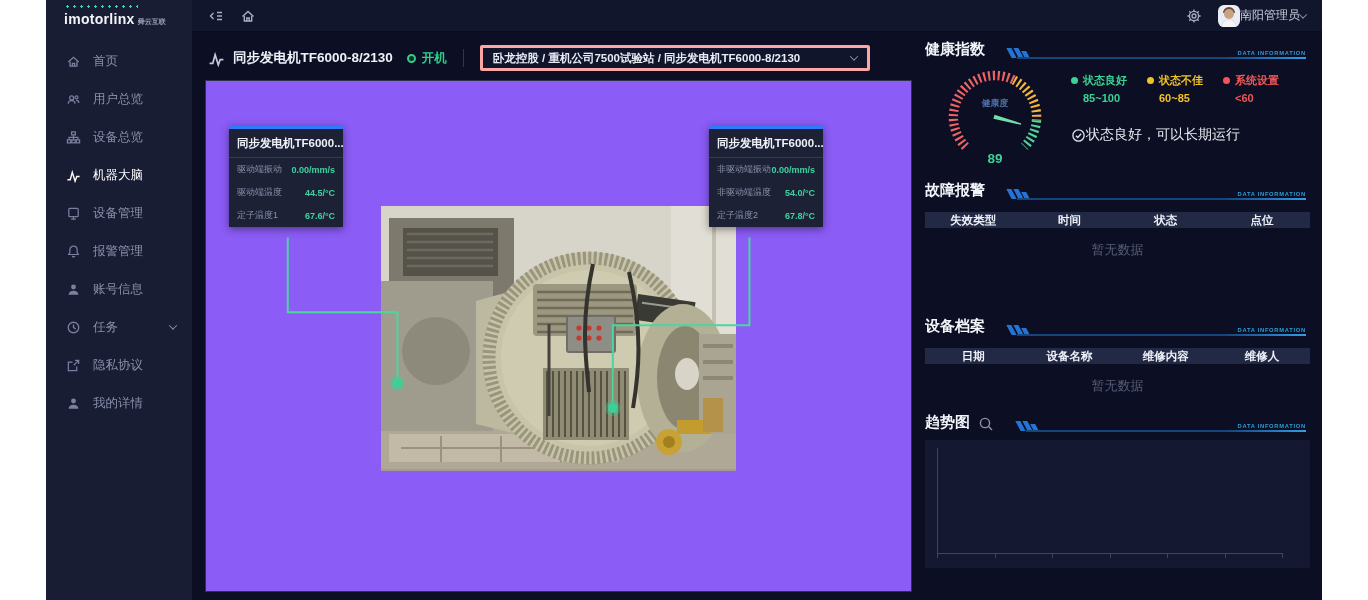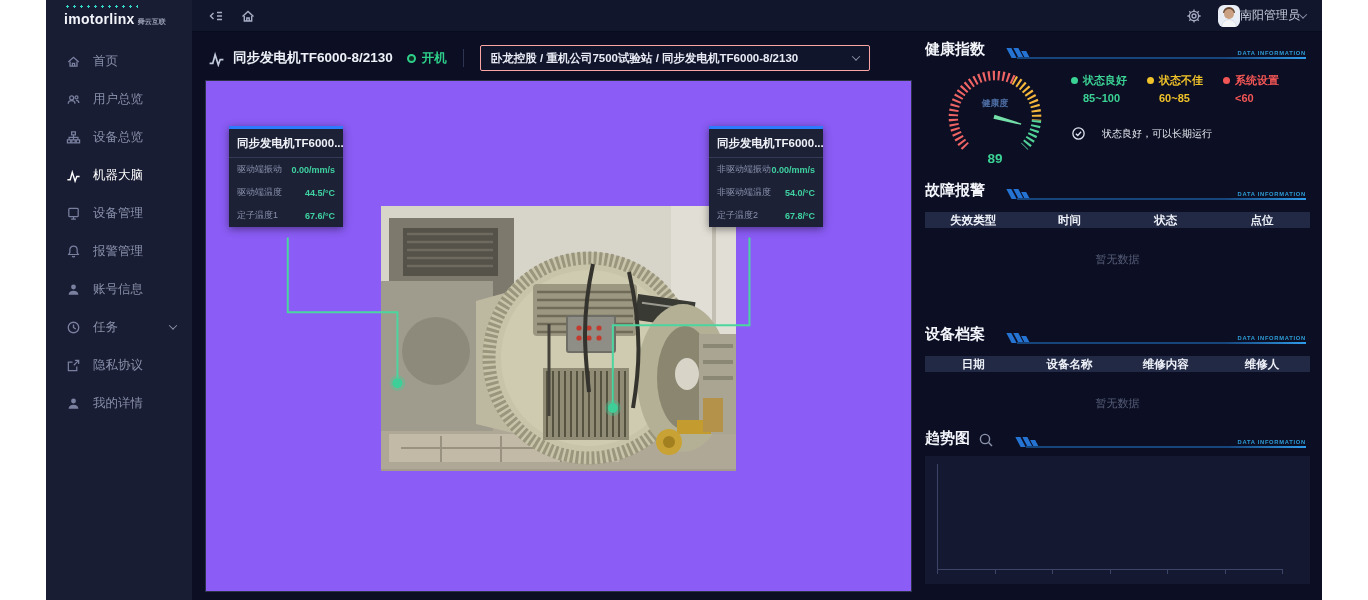--- a/index.html
+++ b/index.html
@@ -36,21 +36,21 @@
   .content { position:relative; flex:1; background:#0c0f23; }
 
   
   .content-header { position:absolute; top:12px; left:16px; display:flex; align-items:center; height:28px; }
   .ch-icon { color:#c2c9da; display:flex; margin-right:8px; }
   .ch-title { color:#eef1f8; font-size:13.5px; font-weight:bold; }
   .status { display:flex; align-items:center; margin-left:14px; gap:6px; }
   .status-dot { width:9px; height:9px; border-radius:50%; border:2.5px solid #2ecf8a; background:#0d2e22; }
   .status-label { color:#2ecf8a; font-size:12.5px; font-weight:bold; }
   .vdiv { width:1px; height:18px; background:#2e3550; margin:0 16px; }
-  .selector { width:390px; height:26px; border:1px solid #fca5a5; background:#11152c; border-radius:2px;
+  .selector { width:390px; height:26px; border:3px solid #fca5a5; background:#11152c; border-radius:2px;
     display:flex; align-items:center; padding:0 10px; cursor:pointer; }
   .selector-value { color:#e8ebf4; font-size:11.5px; font-weight:bold; flex:1; }
 
   
   .main-panel { position:absolute; left:13px; top:48px; width:707px; height:512px; background:#8b5cf6; border:1px solid #2c3247; }
   .photo { position:absolute; left:175px; top:125px; width:355px; height:265px; }
   .connectors { position:absolute; inset:0; pointer-events:none; }
   .data-card { position:absolute; width:114px; background:#1c2136; border-top:3px solid #2e7bff; box-shadow:0 2px 8px rgba(0,0,0,.45); }
   .data-card .card-title { color:#f0f2f8; font-size:11.5px; font-weight:bold; padding:7px 8px 6px; border-bottom:1px solid #323a55; white-space:nowrap; overflow:hidden; }
   .card-row { display:flex; justify-content:space-between; align-items:center; padding:5px 8px; }
@@ -73,24 +73,24 @@
   .gauge-wrap { width:146px; }
   .health-right { flex:1; padding-top:10px; }
   .legend { display:flex; gap:20px; }
   .legend-item { font-size:11px; font-weight:bold; }
   .legend-top { display:flex; align-items:center; gap:5px; }
   .ldot { width:7px; height:7px; border-radius:50%; }
   .lrange { margin-top:4px; margin-left:12px; }
   .lg-green { color:#3bd295; } .lg-green .ldot { background:#3bd295; }
   .lg-yellow { color:#f0c22a; } .lg-yellow .ldot { background:#f0c22a; }
   .lg-red { color:#f25555; } .lg-red .ldot { background:#f25555; }
-  .note-row { display:flex; align-items:center; gap:16px; margin-top:22px; color:#e8eaf2; font-size:10px; }
+  .note-row { display:flex; align-items:center; gap:0; margin-top:22px; color:#e8eaf2; font-size:14px; }
   .table-head { display:grid; grid-template-columns:1fr 1fr 1fr 1fr; background:#222945; height:16px; align-items:center; margin-top:12px; }
   .table-head span { text-align:center; color:#eef1f8; font-size:11.5px; font-weight:bold; }
-  .empty { text-align:center; color:#565d78; font-size:11px; padding:13px 0 0;margin-top:11px; }
+  .empty { text-align:center; color:#565d78; font-size:13px; padding:13px 0 0; }
   .sec-alarms { margin-top:14px; }
   .sec-alarms .empty { margin-bottom:58px; }
   .sec-archives .empty { margin-bottom:18px; }
   .trend-head { display:flex; align-items:flex-end; }
   .mag { margin-left:8px; color:#8d94ad; display:flex; }
   .chart-box { position:relative; margin-top:8px; height:128px; background:#141831; }
   .axis-y { position:absolute; left:12px; top:8px; bottom:14px; width:1px; background:#3c4468; }
   .axis-x { position:absolute; left:12px; right:27px; bottom:10px; display:flex; border-top:1px solid #3c4468; }
   .axis-x span { flex:1; height:4px; border-right:1px solid #3c4468; }
   .axis-x span:first-child { border-left:1px solid #3c4468; }

